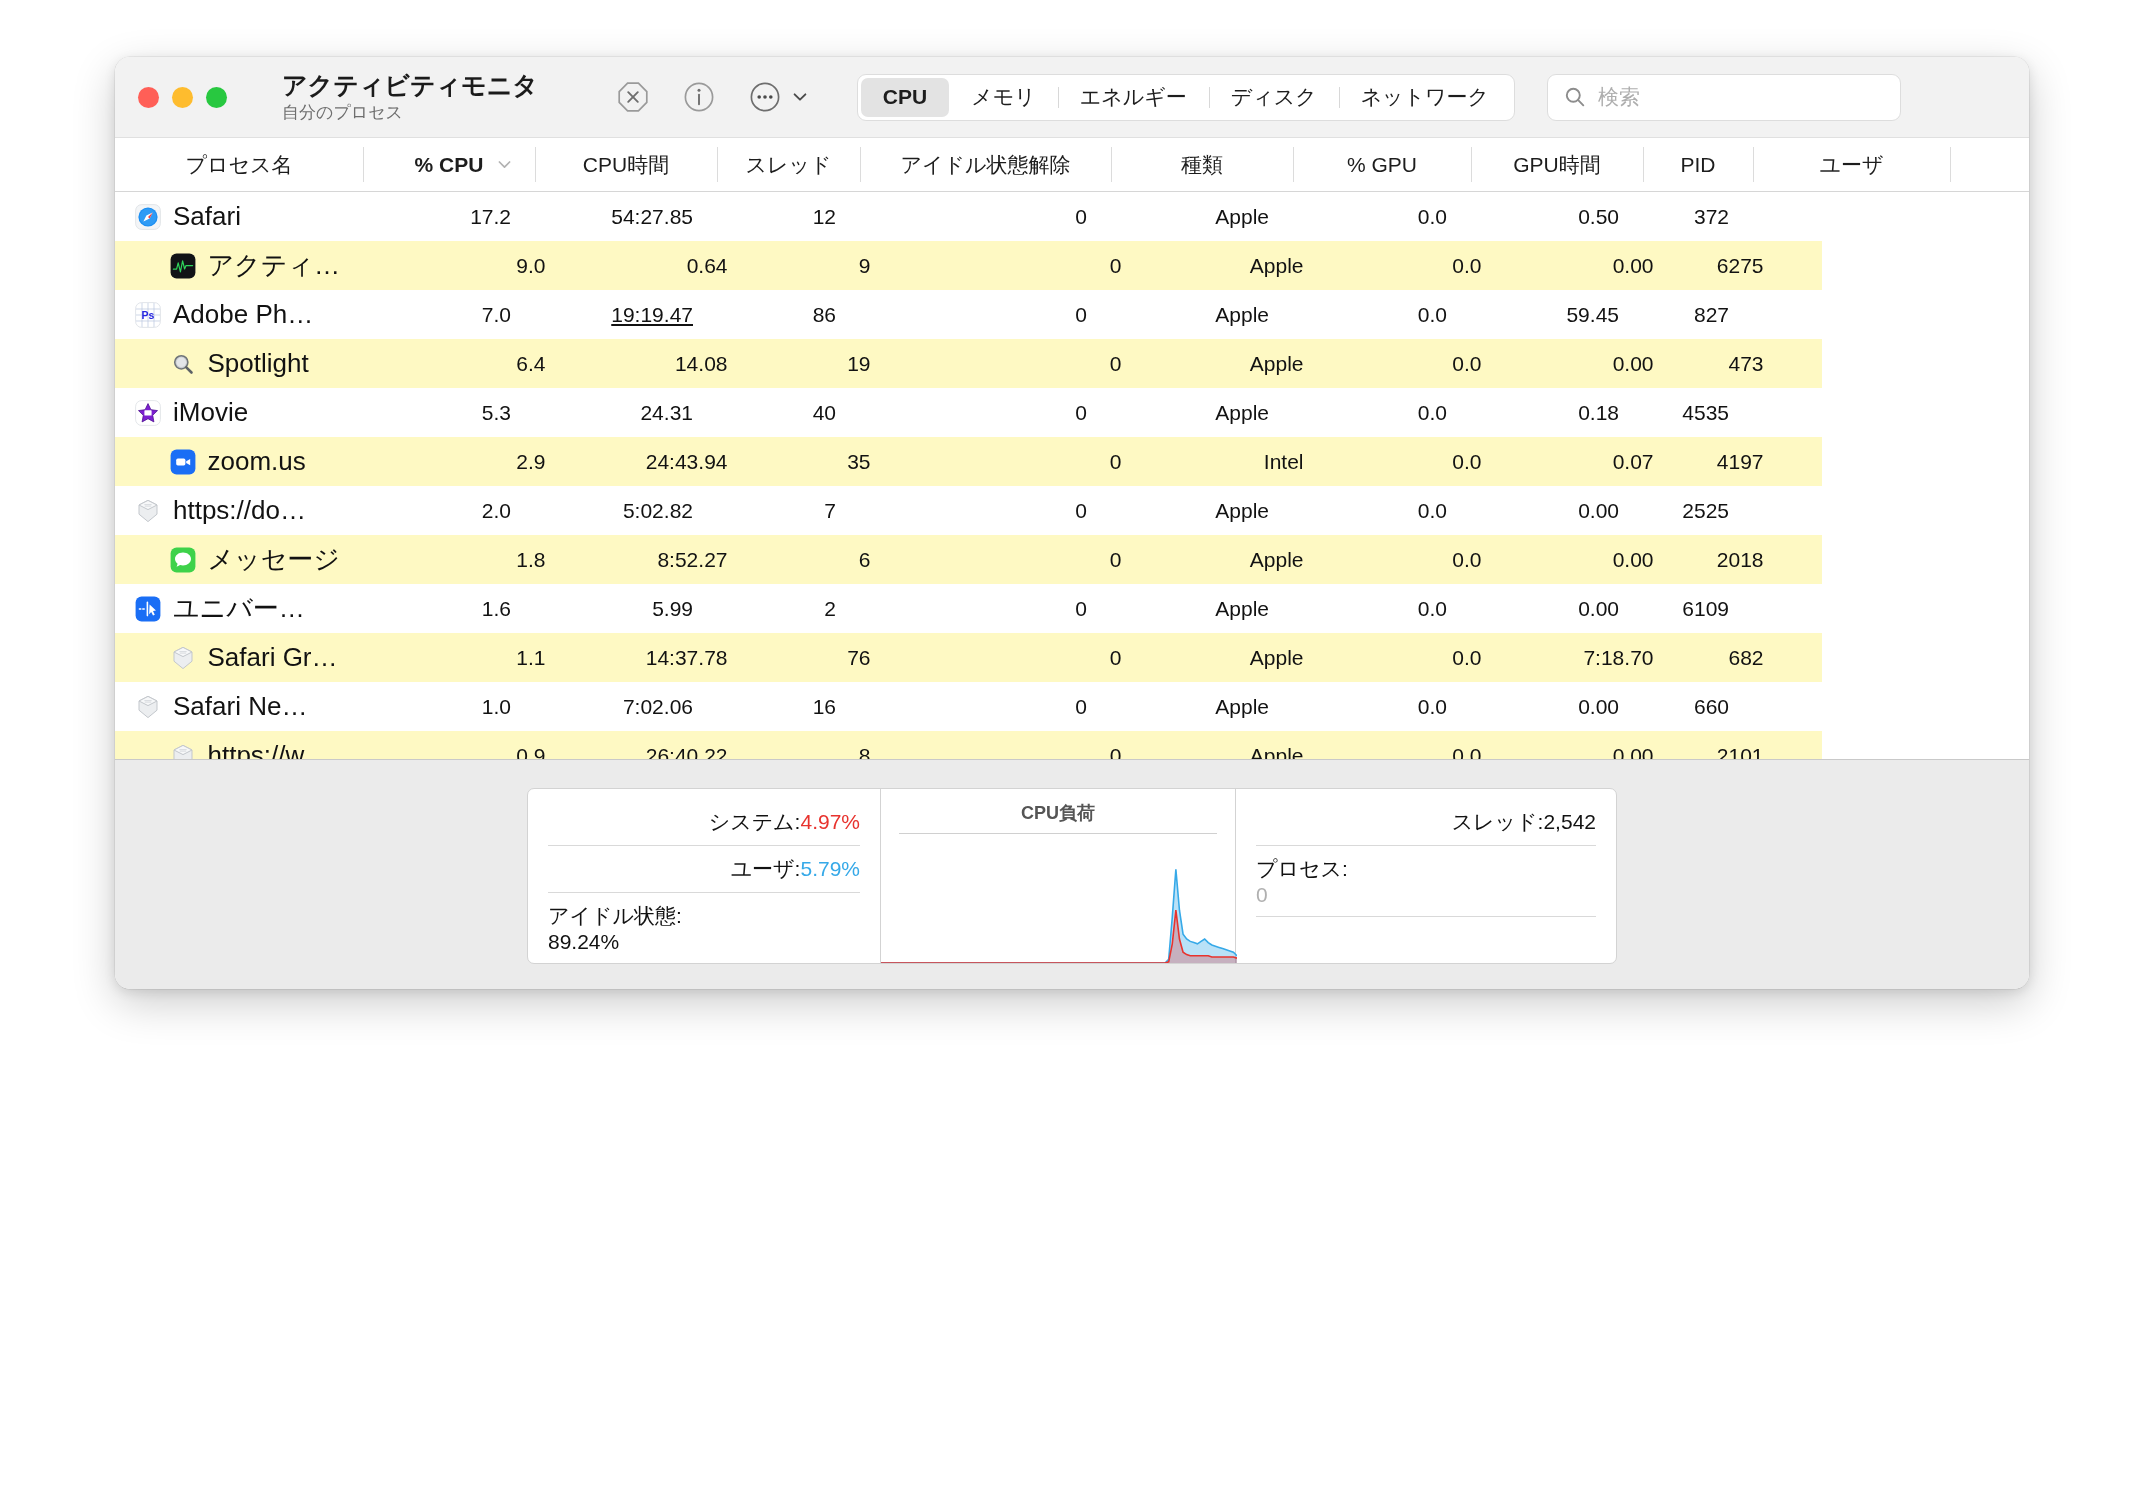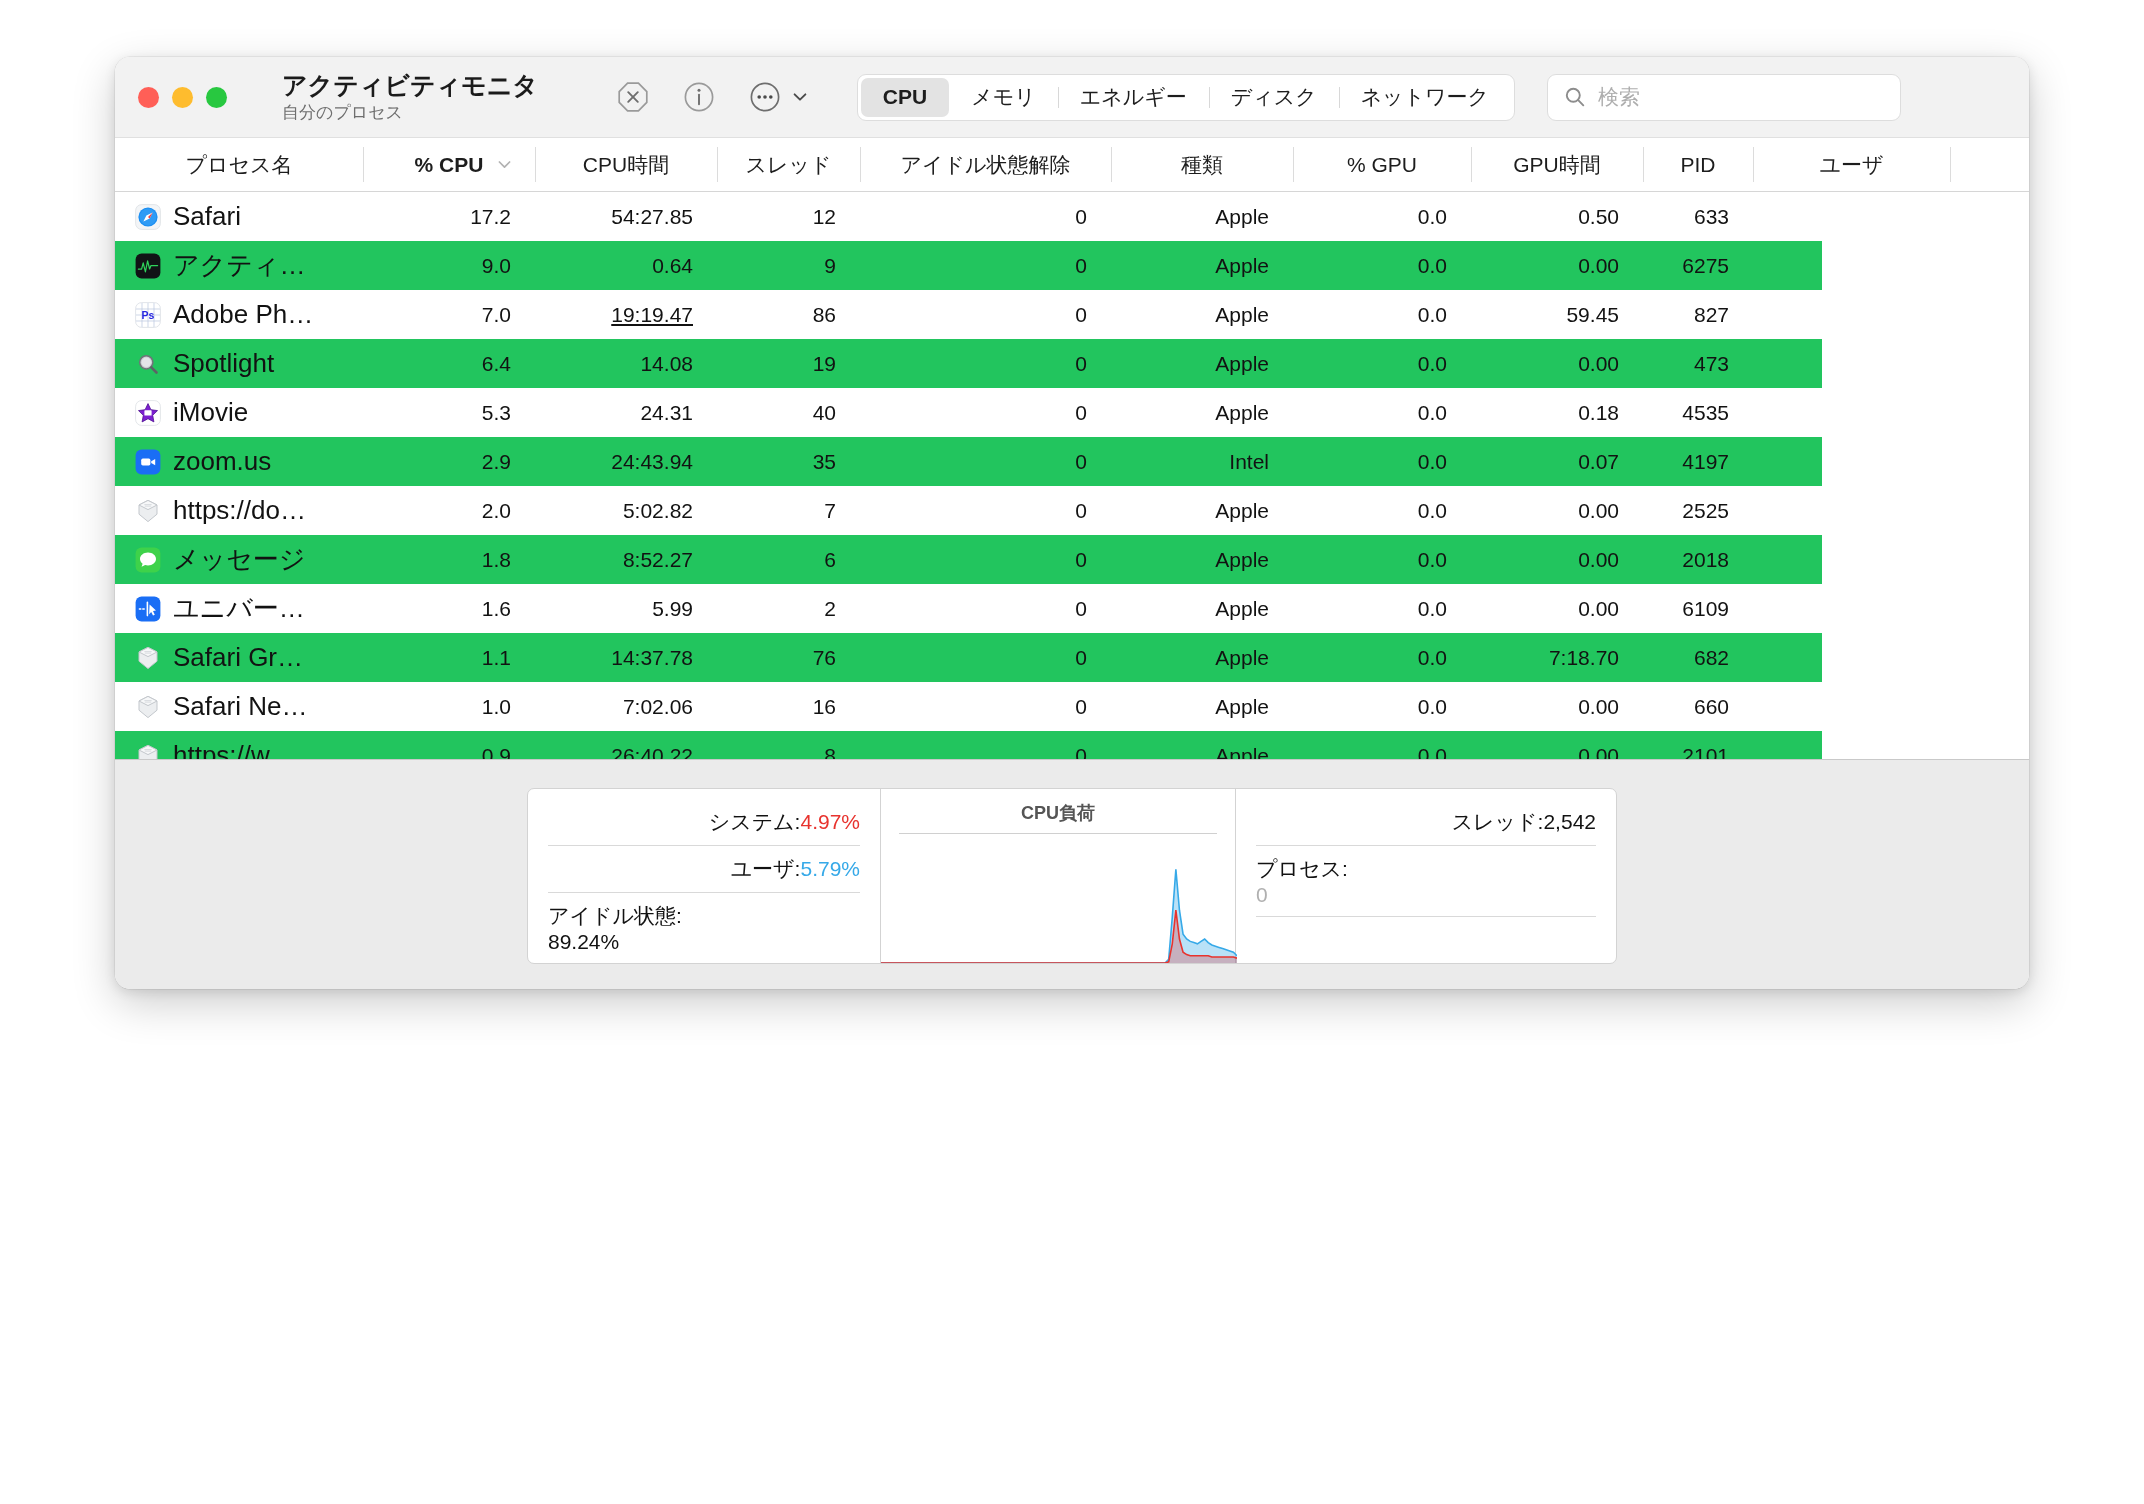--- a/index.html
+++ b/index.html
@@ -205,21 +205,21 @@
     background: #ffffff;
     overflow: hidden;
     position: relative;
   }
   .row {
     display: flex;
     height: 49px;
     align-items: center;
     box-sizing: border-box;
   }
-  .row.alt .cellstripe { background: #22c55e; }
+  .row.alt .cellstripe { background: #fef9c3; justify-content: center; }
   .cellstripe {
     display: flex;
     height: 49px;
     align-items: center;
     width: 1707px;
     box-sizing: border-box;
   }
   .cell {
     display: flex;
     align-items: center;
@@ -430,21 +430,21 @@
               </span>
               <span class="proc-name">Safari</span>
             </div>
             <div class="cell num" style="width: 172px;">17.2</div>
             <div class="cell num" style="width: 182px;">54:27.85</div>
             <div class="cell num" style="width: 143px;">12</div>
             <div class="cell num" style="width: 251px;">0</div>
             <div class="cell num" style="width: 182px;">Apple</div>
             <div class="cell num" style="width: 178px;">0.0</div>
             <div class="cell num" style="width: 172px;">0.50</div>
-            <div class="cell num" style="width: 110px;">633</div>
+            <div class="cell num" style="width: 110px;">372</div>
           </div>
           <div class="cell" style="width: 197px;"></div>
         </div>
         <div class="row alt">
           <div class="cellstripe">
             <div class="cell name-cell" style="width: 248px;">
               <span style="width: 26px; height: 26px; flex: 0 0 26px; display: block;">
                 <svg class="app-icon" viewBox="0 0 26 26">
         <rect x="0.6" y="0.6" width="24.8" height="24.8" rx="6" fill="#111316"></rect>
         <path d="M3.4 16.2h3.2l1.6-6.4 2.2 9 2.2-11 2 8.2 1.4-3.4h6.6" stroke="#2fd35b" stroke-width="1.2" fill="none" stroke-linejoin="round" stroke-linecap="round"></path>

